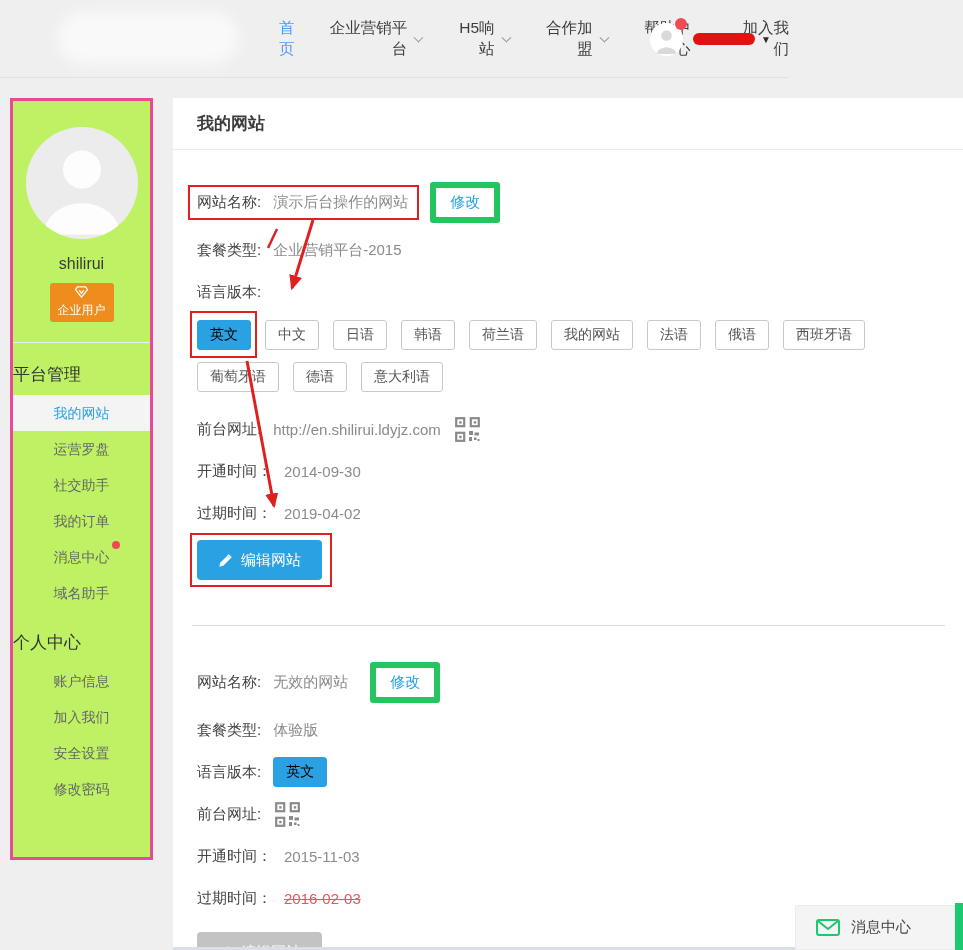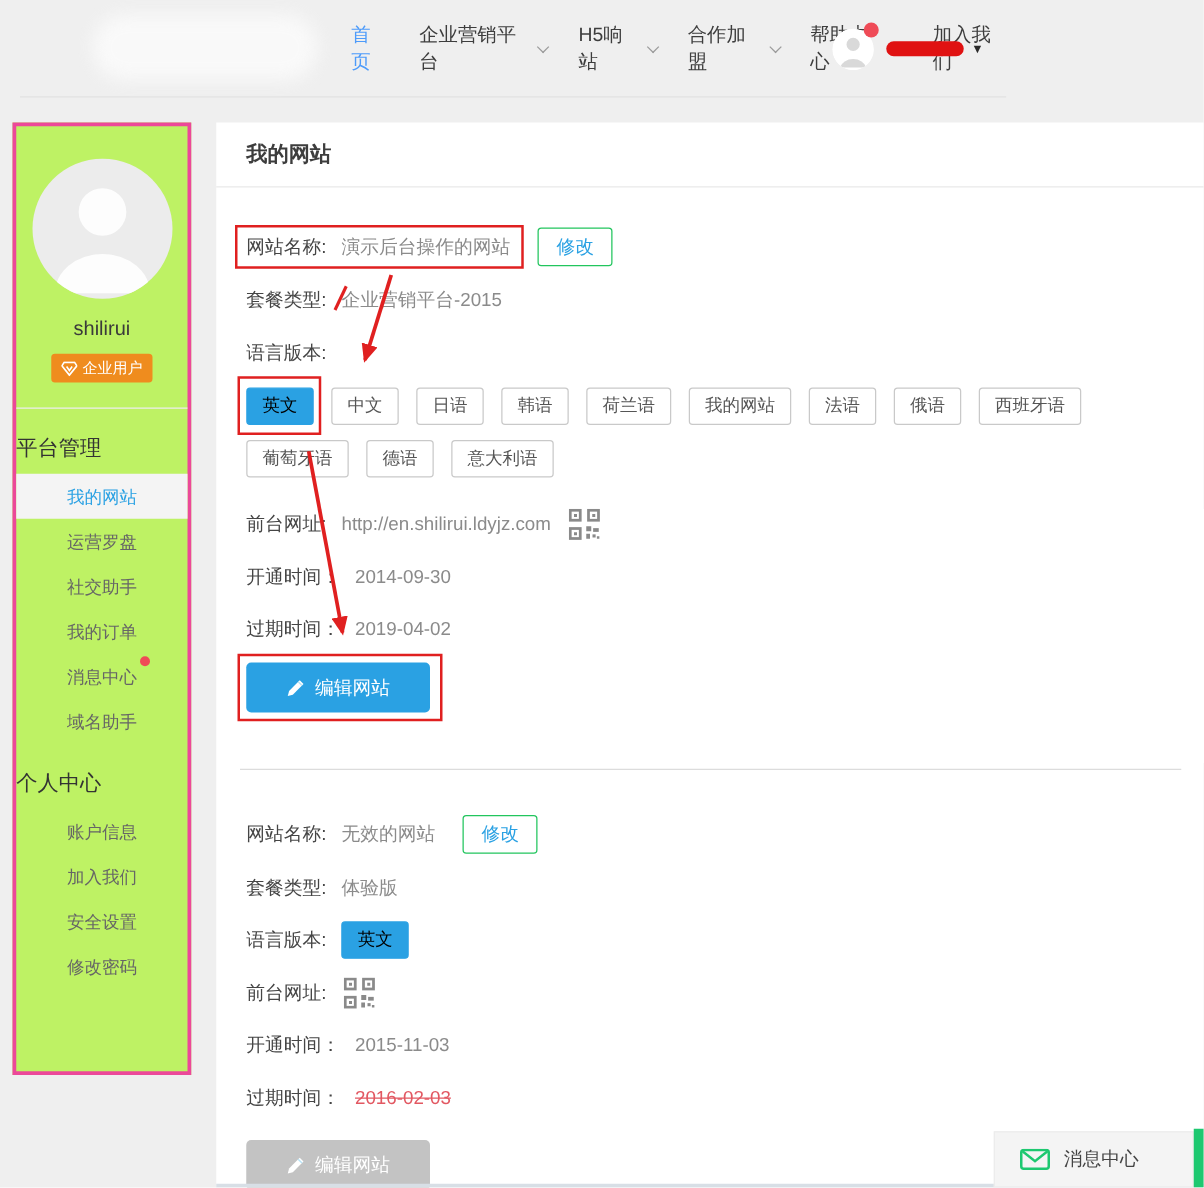--- a/index.html
+++ b/index.html
@@ -4,59 +4,59 @@
 <style>
   * { margin:0; padding:0; box-sizing:border-box; }
   html,body { width:963px; height:950px; }
   body {
     position:relative; overflow:hidden;
     background:#efefef;
     font-family:"Liberation Sans","DejaVu Sans",sans-serif;
     color:#404040;
   }
   
-  #top-header { position:absolute; left:16px; top:0; width:789px; height:78px; background:#efefef; border-bottom:1px solid #e2e2e2; z-index:10; }
+  #top-header { position:absolute; left:0; top:0; width:789px; height:78px; background:#efefef; border-bottom:1px solid #e2e2e2; z-index:10;text-align:right; }
   #logo-blur { position:absolute; left:58px; top:12px; width:180px; height:52px; background:#fdfdfd; opacity:.75; border-radius:26px; filter:blur(7px); }
   #top-nav { position:absolute; left:265px; top:0; height:78px; display:flex; align-items:center; gap:25px; }
   .nav-item { display:flex; align-items:center; font-size:15.5px; color:#3d3d3d; text-decoration:none; cursor:pointer; }
   .nav-item.active span { color:#4d9bfa; }
   .chev { width:7px; height:7px; border-right:1.5px solid #9a9a9a; border-bottom:1.5px solid #9a9a9a; transform:rotate(45deg); margin-left:8px; margin-top:-4px; }
   #user-box { position:absolute; right:18px; top:0; height:78px; display:flex; align-items:center; cursor:pointer; }
   #user-avatar { position:relative; width:33px; height:33px; border-radius:50%; background:#fff; overflow:visible; }
   #user-avatar svg { border-radius:50%; display:block; }
   #user-avatar .reddot { position:absolute; right:-4px; top:-5px; width:12px; height:12px; border-radius:50%; background:#ef4b57; }
   #redacted-name { width:62px; height:12px; border-radius:6px; background:#e01212; margin:0 6px 0 10px; }
   #user-caret { font-size:10px; color:#2b2b2b; }
   
   #sidebar { position:absolute; left:10px; top:98px; width:143px; height:762px; background:#bef264; border:3px solid #ec4899; z-index:5; }
   #profile { padding:26px 0 20px; border-bottom:1px solid #ededed; text-align:center; }
   #avatar-big { width:112px; height:112px; border-radius:50%; background:#ececec; margin:0 auto; overflow:hidden; }
   #username { margin-top:16px; font-size:16px; color:#3a3a3a; }
-  #user-badge { margin-top:10px; display:inline-flex; align-items:center; gap:4px; background:#ef8c1e; color:#fff; font-size:12px; padding:3px 8px; border-radius:3px; cursor:default; }
+  #user-badge { margin-top:10px; display:inline-flex; align-items:center; gap:4px; background:#ef8c1e; color:#fff; font-size:12px; padding:3px 8px; border-radius:3px; cursor:default;flex-direction:column; }
   .section-title { font-size:17px; color:#333; margin:20px 0 9px; }
   .side-item { height:36px; line-height:36px; text-align:center; font-size:14px; color:#666; cursor:pointer; }
   .side-item.active { color:#2aa1e3; background:#f4f4f4; }
   .side-item-inner { position:relative; display:inline-block; }
   .dot { position:absolute; right:-10px; top:2px; width:8px; height:8px; border-radius:50%; background:#ef4b57; }
   
   #main-card { position:absolute; left:173px; top:98px; width:790px; height:852px; background:#fff; z-index:5; }
   #main-title { height:52px; line-height:52px; padding-left:24px; font-size:17px; color:#3d3d3d; border-bottom:1px solid #e9e9e9; }
   #content { padding:32px 24px 0; }
   .row { min-height:30px; display:flex; align-items:center; margin-bottom:12px; font-size:15px; }
   .lbl { min-width:64px; color:#454545; flex-shrink:0; }
   .val { margin-left:12px; color:#8b8b8b; }
   .val.expired { color:#e25862; text-decoration:line-through; }
-  .modify-btn { margin-left:22px; padding:5px 14px; background:#fff; border:1px solid #22c55e; border-radius:3px; color:#2aa1e3; font-size:15px; cursor:pointer; font-family:inherit; }
+  .modify-btn { margin-left:22px; padding:5px 14px; background:#fff; border:6px solid #22c55e; border-radius:3px; color:#2aa1e3; font-size:15px; cursor:pointer; font-family:inherit; }
   .lang-label-row { margin-bottom:13px; }
   .langs { width:720px; display:flex; flex-wrap:wrap; align-items:center; margin-bottom:10px; }
   .lang-btn { padding:5px 12px; font-size:14px; color:#555; background:#fff; border:1px solid #c9c9c9; border-radius:3px; margin:0 14px 12px 0; cursor:pointer; font-family:inherit; }
   .lang-btn.active { background:#2aa1e3; border-color:#2aa1e3; color:#000000; }
   .url-val { color:#8b8b8b; }
   .qr { margin-left:14px; display:inline-flex; cursor:pointer; }
-  .edit-btn { width:147px; height:40px; border:none; border-radius:4px; background:#2aa1e3; color:#fff; font-size:15px; display:inline-flex; align-items:center; justify-content:center; gap:8px; cursor:pointer; font-family:inherit; }
+  .edit-btn { width:125px; height:40px; border:none; border-radius:4px; background:#2aa1e3; color:#fff; font-size:15px; display:inline-flex; align-items:center; justify-content:center; gap:8px; cursor:pointer; font-family:inherit; }
   .edit-btn.disabled { background:#c3c3c3; cursor:default; }
   .site-block > .edit-btn { margin-top:7px; }
   .site-divider { height:1px; background:#dcdcdc; margin:45px 0 36px -5px; width:calc(100% + 11px); }
   
   .redbox { position:relative; }
   .rb-name { display:inline-flex; align-items:center; }
   .rb-name::after { content:''; position:absolute; left:-9px; right:-11px; top:-8px; bottom:-8px; border:2px solid #e02020; pointer-events:none; }
   .rb-lang { display:inline-block; margin:0 14px 12px 0; }
   .rb-lang .lang-btn { margin:0; display:block; }
   .rb-lang::after { content:''; position:absolute; left:-7px; right:-6px; top:-9px; bottom:-8px; border:2px solid #e02020; pointer-events:none; }

